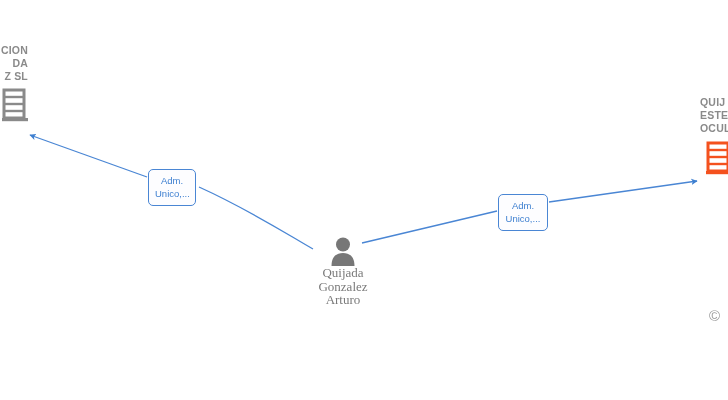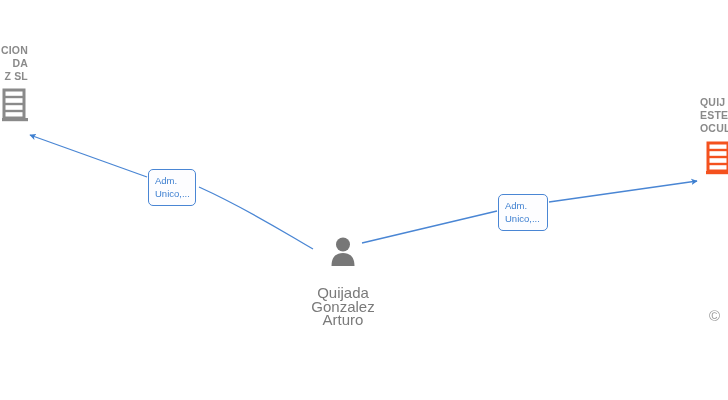--- a/index.html
+++ b/index.html
@@ -34,25 +34,25 @@
     left: 288px;
     top: 236px;
     width: 110px;
     text-align: center;
   }
   .person-icon {
     display: block;
     margin: 0 auto;
   }
   .person-label {
-    margin-top: 20px;
-    font-size: 15px;
+    margin-top: 0;
+    font-size: 13px;
     line-height: 13.5px;
     color: #7a7a7a;
-    font-family: Liberation Sans, sans-serif;
+    font-family: Liberation Serif, serif;
   }
 
   
   #node-company-left {
     left: -62px;
     top: 44px;
     width: 90px;
     text-align: right;
   }
   #node-company-right {
@@ -82,20 +82,21 @@
 
   
   .edge-label {
     position: absolute;
     border: 1px solid #4a86d4;
     border-radius: 5px;
     background: #fdfdff;
     color: #3d7fd0;
     font-size: 9.5px;
     line-height: 13px;
+    text-align: center;
     padding: 4px 6px 5px 6px;
     box-sizing: border-box;
     font-family: "Liberation Sans", sans-serif;
   }
   #edge-label-left {
     left: 148px;
     top: 169px;
     width: 48px;
   }
   #edge-label-right {

